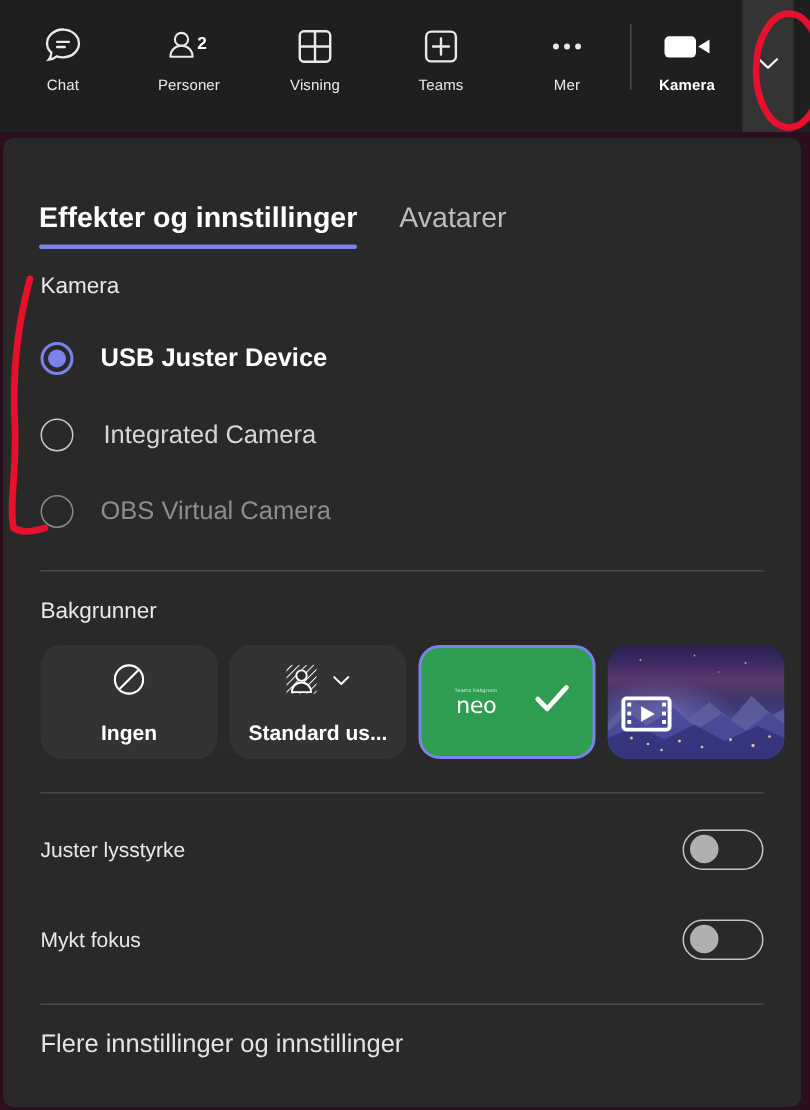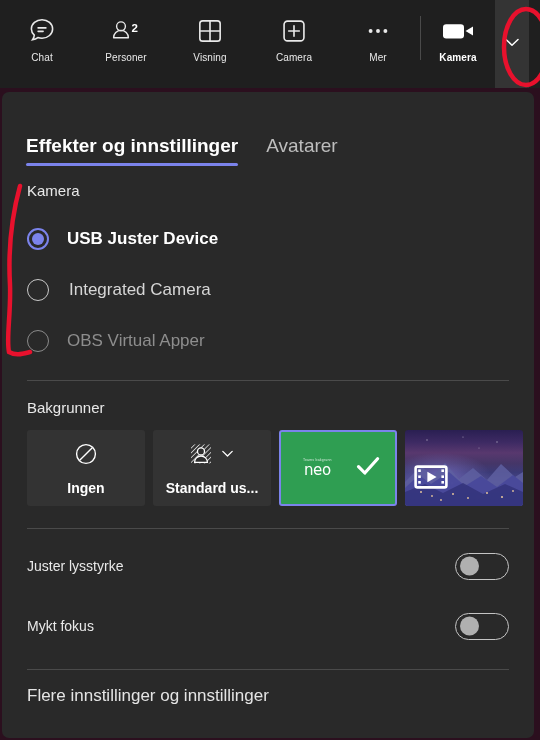--- a/index.html
+++ b/index.html
@@ -190,21 +190,21 @@
     padding: 18px 0 0 25px;
   }
   .bg-row {
     display: flex;
     gap: 8px;
     padding: 14px 0 0 25px;
   }
   .bg-tile {
     width: 118px;
     height: 76px;
-    border-radius: 3px;
+    border-radius: 14px;
     background: #333333;
     display: flex;
     flex-direction: column;
     align-items: center;
     justify-content: center;
     cursor: pointer;
     position: relative;
     overflow: hidden;
     flex: none;
   }
@@ -365,21 +365,21 @@
       <span class="tb-label">Visning</span>
     </div>
 
     <div class="tb-item">
       <span class="tb-icon">
         <svg width="30" height="30" viewBox="0 0 26 26">
           <rect x="4.4" y="4.4" width="17.2" height="17.2" rx="3" fill="none" stroke="#e9e9e9" stroke-width="1.4"></rect>
           <path d="M13 8.4v9.2M8.4 13h9.2" stroke="#e9e9e9" stroke-width="1.4" stroke-linecap="round"></path>
         </svg>
       </span>
-      <span class="tb-label">Camera</span>
+      <span class="tb-label">Teams</span>
     </div>
 
     <div class="tb-item">
       <span class="tb-icon">
         <svg width="30" height="30" viewBox="0 0 26 26">
           <circle cx="6.6" cy="13" r="1.7" fill="#e9e9e9"></circle>
           <circle cx="13" cy="13" r="1.7" fill="#e9e9e9"></circle>
           <circle cx="19.4" cy="13" r="1.7" fill="#e9e9e9"></circle>
         </svg>
       </span>
@@ -427,21 +427,21 @@
         <span class="radio-label selected">USB Juster Device</span>
       </div>
 
       <div class="radio-row">
         <span class="radio"></span>
         <span class="radio-label normal">Integrated Camera</span>
       </div>
 
       <div class="radio-row">
         <span class="radio dim"></span>
-        <span class="radio-label dim">OBS Virtual Apper</span>
+        <span class="radio-label dim">OBS Virtual Camera</span>
       </div>
     </div>
 
     <div class="divider"></div>
 
     <div class="bg-title">Bakgrunner</div>
 
     <div class="bg-row">
 
       <div class="bg-tile">

